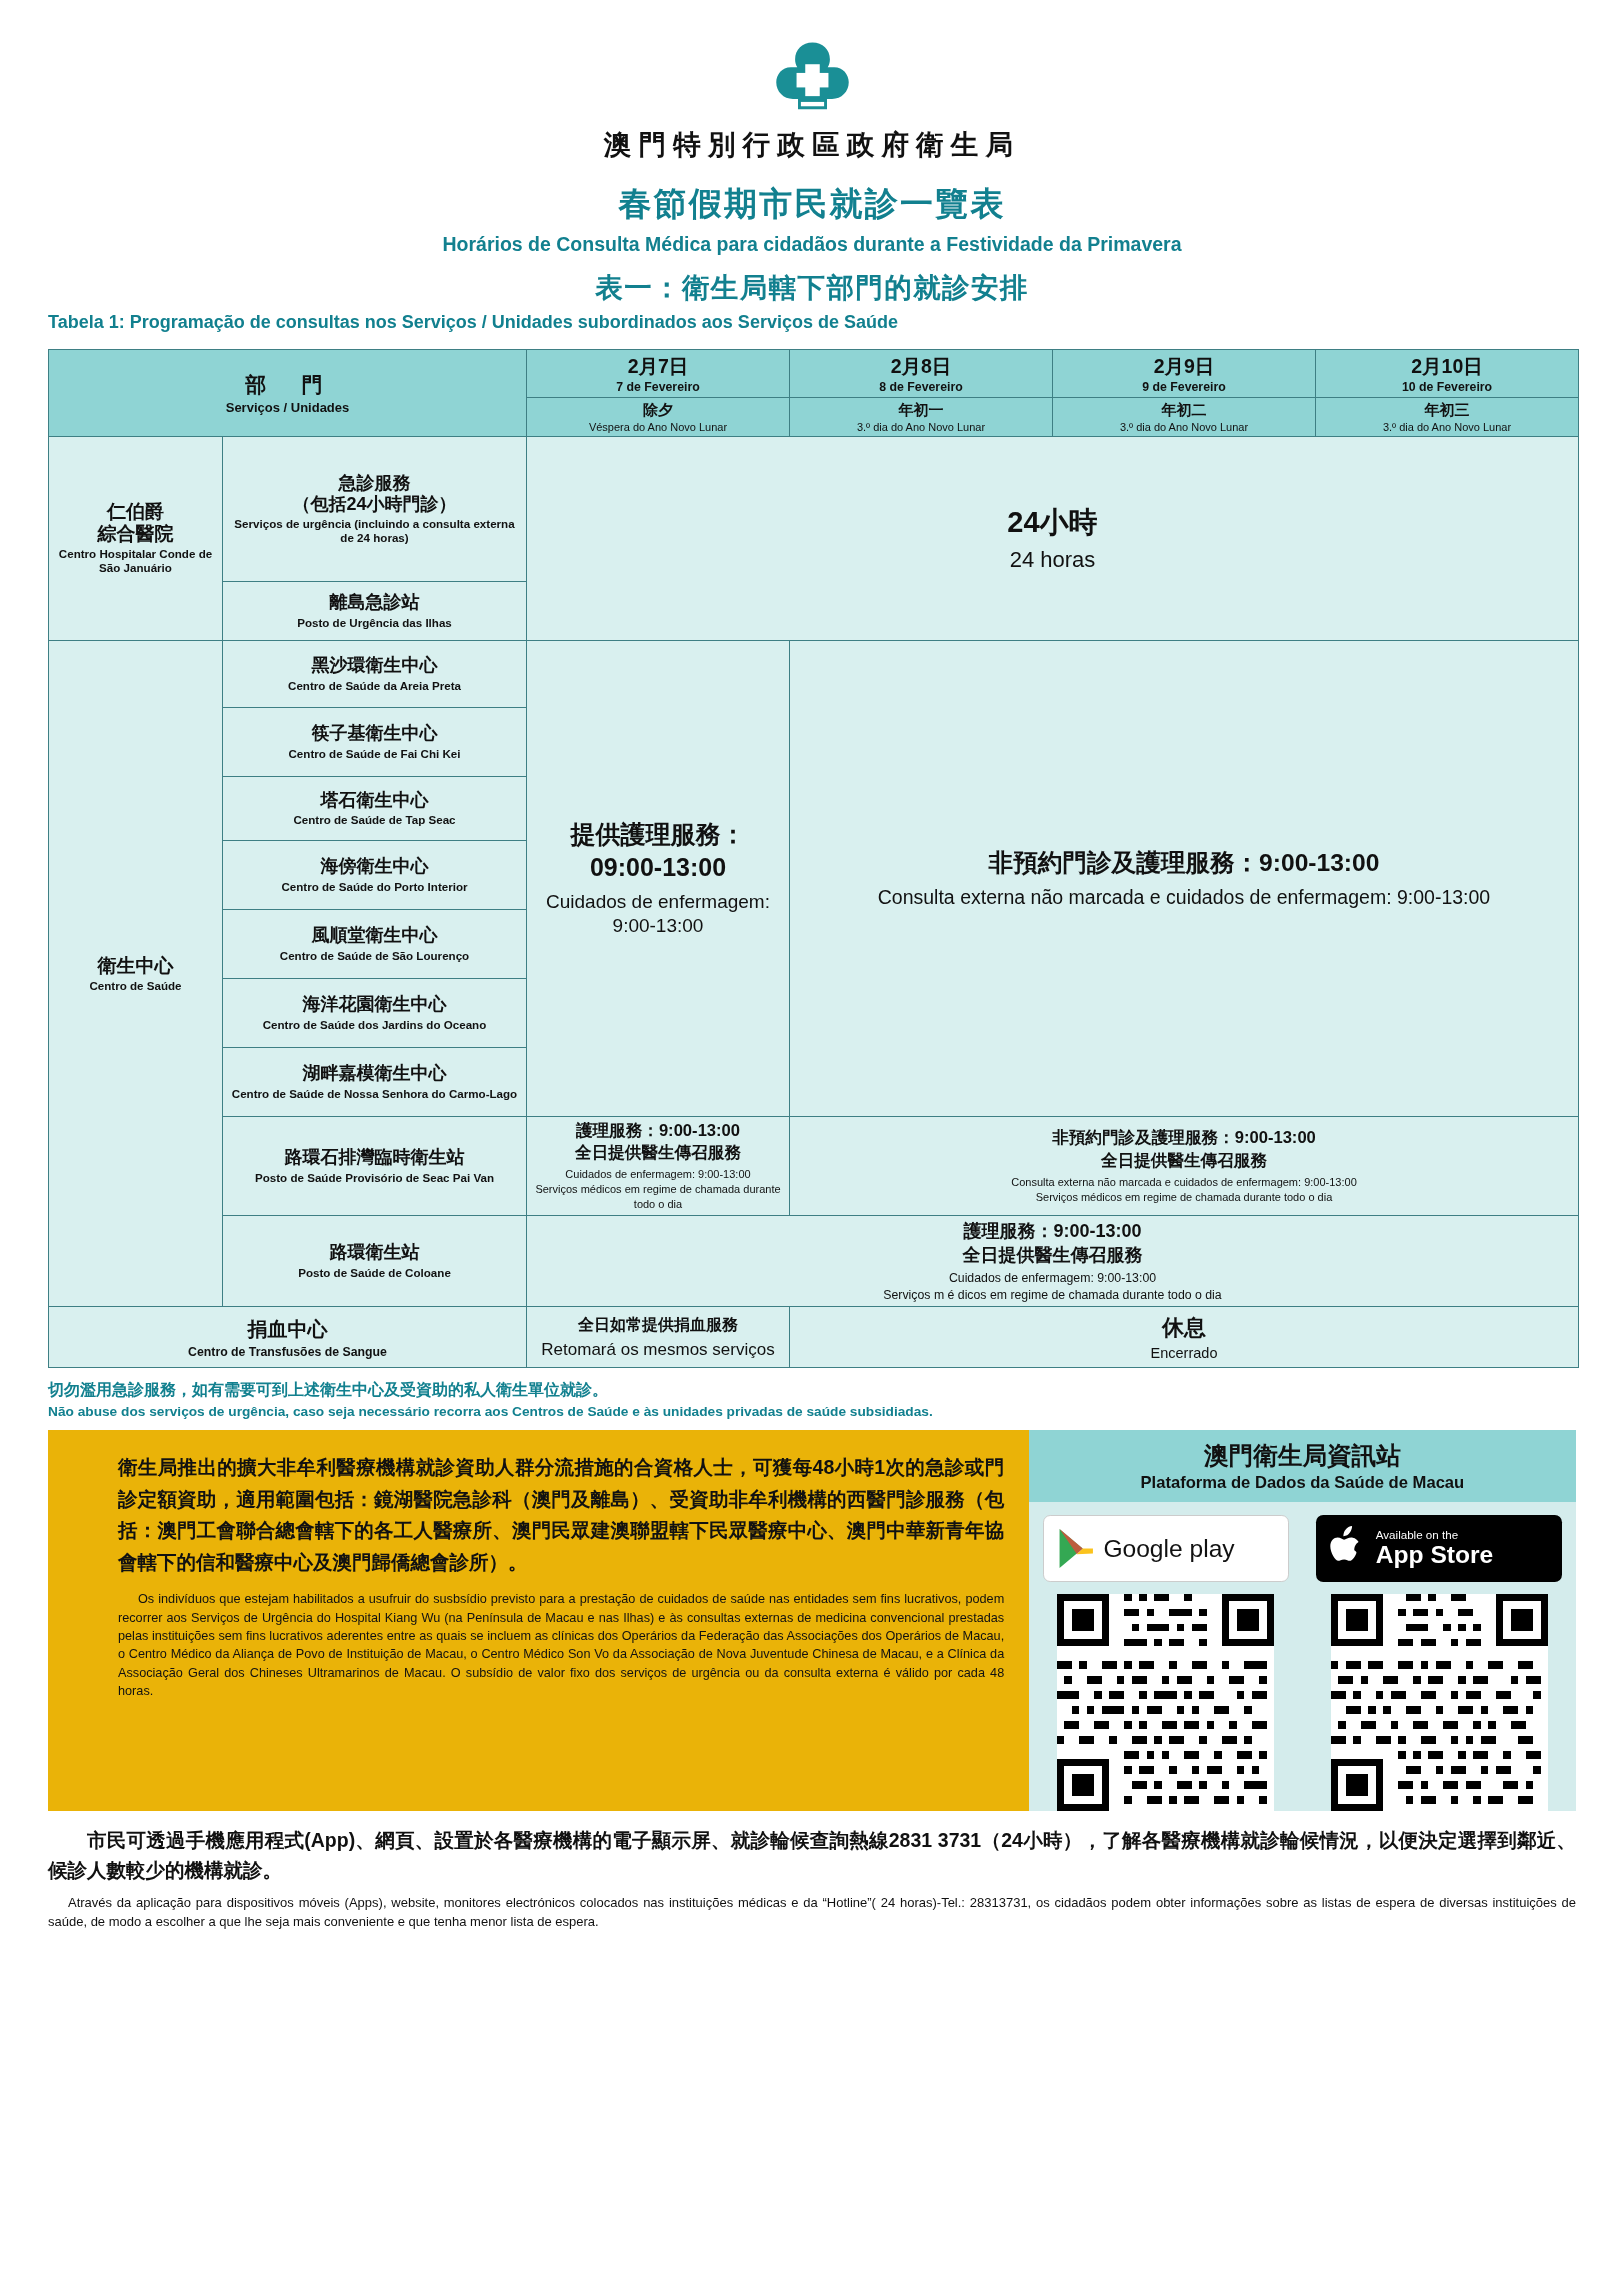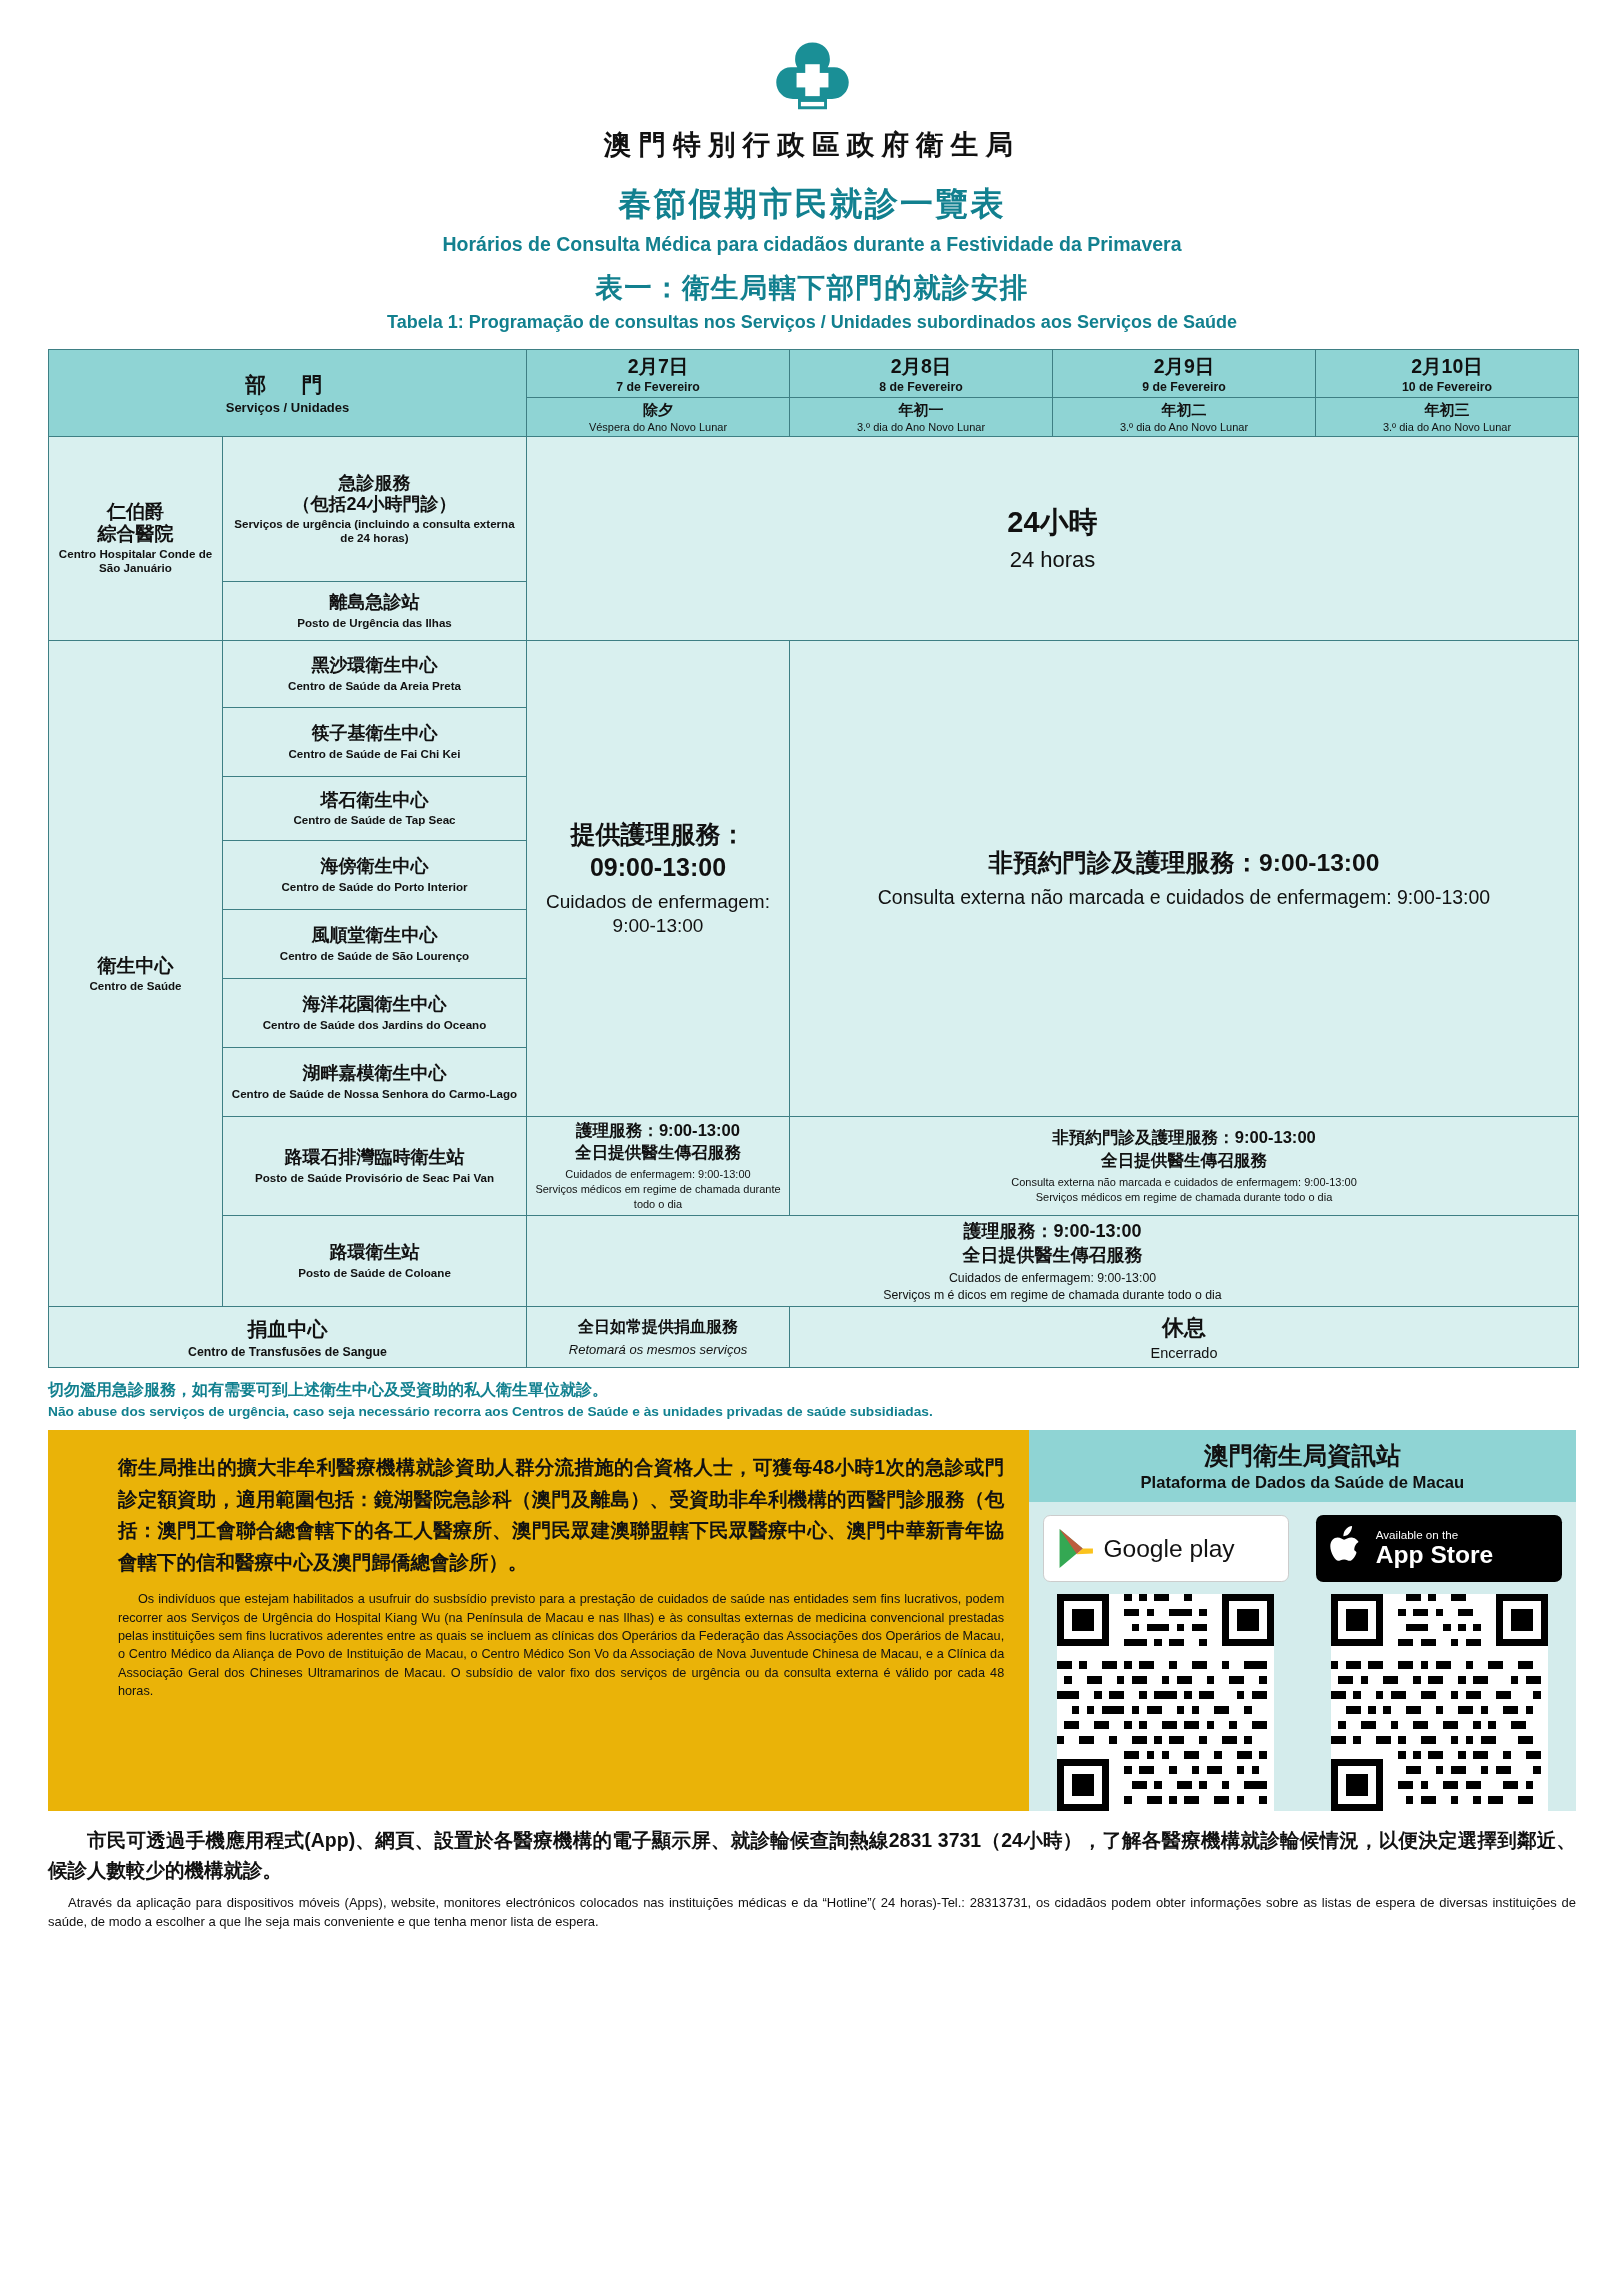--- a/index.html
+++ b/index.html
@@ -49,21 +49,20 @@
   }
   .subtitle-zh {
     text-align:center;
     font-size: 27.5px;
     font-weight:bold;
     color:#12808f;
     margin-top: 14.5px;
     letter-spacing: 1.4px;
   }
   .subtitle-pt {
-    text-align:center;
     font-size: 18px;
     font-weight:bold;
     color:#12808f;
     margin-top: 5.8px;
   }
 
   
   table.sched {
     margin-top: 16px;
     width: 1528px;
@@ -103,21 +102,21 @@
 
   .mid-zh { font-size:16.6px; font-weight:bold; line-height:1.35;}
   .mid-pt { font-size:11px; line-height:1.35; margin-top:2.9px;}
 
   .mid2-zh { font-size:18px; font-weight:bold; line-height:1.35;}
   .mid2-pt { font-size:12.3px; line-height:1.35; margin-top:2.9px;}
 
   .blood-zh { font-size:20px; font-weight:bold;}
   .blood-pt { font-size:12.3px; font-weight:bold; margin-top:2.2px;}
   .blood-val-zh { font-size:16px; font-weight:bold;}
-  .blood-val-pt { font-size:13px; margin-top:4px;font-style:italic;}
+  .blood-val-pt { font-size:17px; margin-top:4px;}
   .rest-zh { font-size:22px; font-weight:bold;}
   .rest-pt { font-size:14.5px; margin-top:2.2px;}
 
   
   .note { margin-top: 11.6px; }
   .note-zh { font-size:16px; font-weight:bold; color:#12808f;}
   .note-pt { font-size:13.7px; font-weight:bold; color:#12808f; margin-top:2.9px;}
 
   
   .panel {

